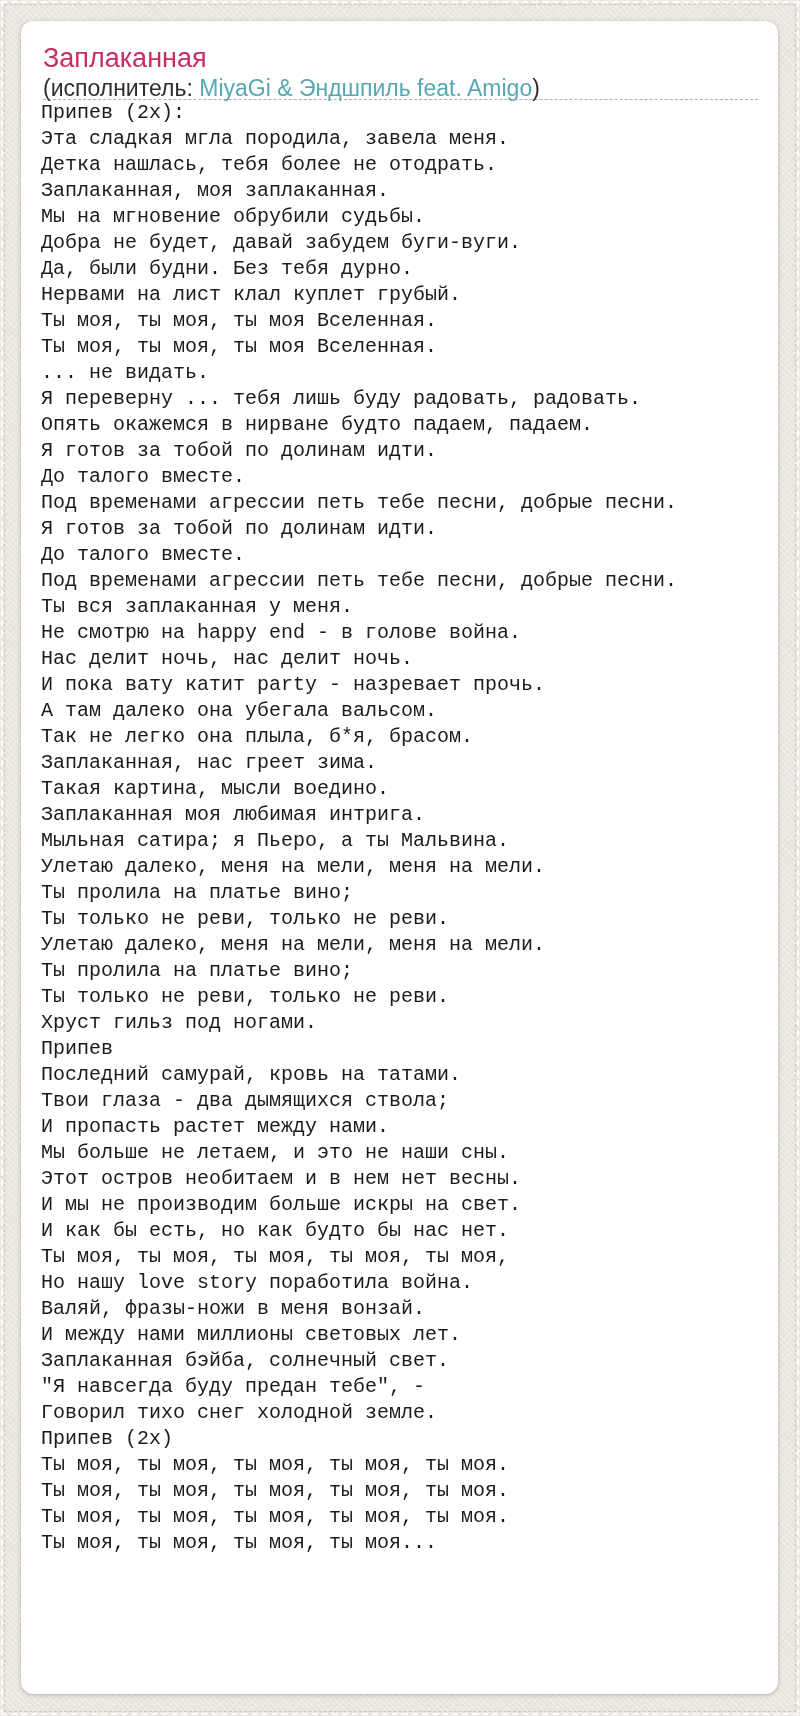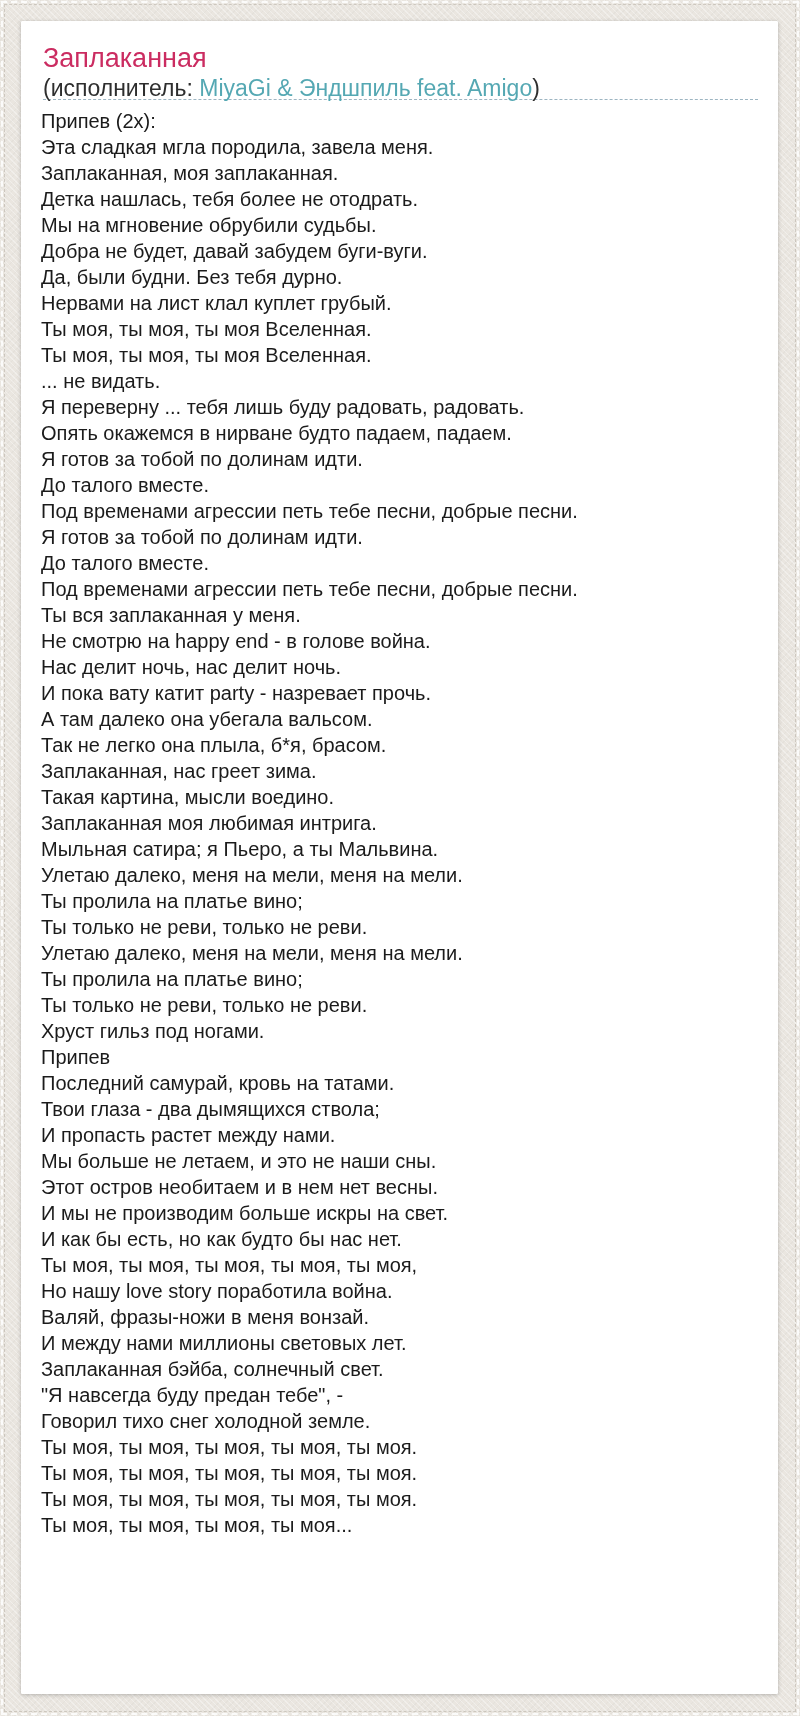--- a/index.html
+++ b/index.html
@@ -24,21 +24,21 @@
     z-index: 3;
   }
   .card {
     position: absolute;
     left: 21px;
     top: 21px;
     width: 757px;
     height: 1673px;
     box-sizing: border-box;
     background: #ffffff;
-    border-radius: 1px;
+    border-radius: 12px;
     box-shadow: 0 1px 4px rgba(0,0,0,0.22), 0 0 1px rgba(0,0,0,0.15);
     padding: 22px 20px 8px 20px;
     z-index: 2;
   }
   .song-title {
     margin: 0 0 0 2px;
     font-size: 27px;
     line-height: 31px;
     font-weight: 400;
     color: var(--title-color, #cb2c61);
@@ -50,44 +50,44 @@
     color: #2e2e2e;
     padding-bottom: 1px;
     border-bottom: 1px dashed var(--divider-color, #9db5c2);
   }
   .artist-link {
     color: var(--link-color, #55a8b3);
     text-decoration: none;
     cursor: pointer;
   }
   .lyrics {
-    margin-top: 8px;
     font-size: 20px;
     line-height: 26px;
     color: var(--text-color, #1b1b1b);
+    font-family: Liberation Mono, monospace;
   }
   .lyrics .line { white-space: nowrap; }
 </style>
 </head>
 <body style="--title-color: #cb2c61; --link-color: #55a8b3; --text-color: #1b1b1b; --divider-color: #9db5c2; --bg: #eae6e0;">
 
 <div class="stitch-frame"></div>
 
 <div class="card">
   <h1 class="song-title">Заплаканная</h1>
 
   <div class="artist-line">
     <span>(исполнитель: </span><a class="artist-link" href="#">MiyaGi &amp; Эндшпиль feat. Amigo</a><span>)</span>
   </div>
 
   <div class="lyrics">
       <div class="line">Припев (2x):</div>
       <div class="line">Эта сладкая мгла породила, завела меня.</div>
+      <div class="line">Детка нашлась, тебя более не отодрать.</div>
       <div class="line">Заплаканная, моя заплаканная.</div>
-      <div class="line">Детка нашлась, тебя более не отодрать.</div>
       <div class="line">Мы на мгновение обрубили судьбы.</div>
       <div class="line">Добра не будет, давай забудем буги-вуги.</div>
       <div class="line">Да, были будни. Без тебя дурно.</div>
       <div class="line">Нервами на лист клал куплет грубый.</div>
       <div class="line">Ты моя, ты моя, ты моя Вселенная.</div>
       <div class="line">Ты моя, ты моя, ты моя Вселенная.</div>
       <div class="line">... не видать.</div>
       <div class="line">Я переверну ... тебя лишь буду радовать, радовать.</div>
       <div class="line">Опять окажемся в нирване будто падаем, падаем.</div>
       <div class="line">Я готов за тобой по долинам идти.</div>
@@ -121,18 +121,19 @@
       <div class="line">Этот остров необитаем и в нем нет весны.</div>
       <div class="line">И мы не производим больше искры на свет.</div>
       <div class="line">И как бы есть, но как будто бы нас нет.</div>
       <div class="line">Ты моя, ты моя, ты моя, ты моя, ты моя,</div>
       <div class="line">Но нашу love story поработила война.</div>
       <div class="line">Валяй, фразы-ножи в меня вонзай.</div>
       <div class="line">И между нами миллионы световых лет.</div>
       <div class="line">Заплаканная бэйба, солнечный свет.</div>
       <div class="line">"Я навсегда буду предан тебе", -</div>
       <div class="line">Говорил тихо снег холодной земле.</div>
+      <div class="line">Припев (2x)</div>
       <div class="line">Ты моя, ты моя, ты моя, ты моя, ты моя.</div>
       <div class="line">Ты моя, ты моя, ты моя, ты моя, ты моя.</div>
       <div class="line">Ты моя, ты моя, ты моя, ты моя, ты моя.</div>
       <div class="line">Ты моя, ты моя, ты моя, ты моя...</div>
     </div>
 </div>
 
 </body></html>

